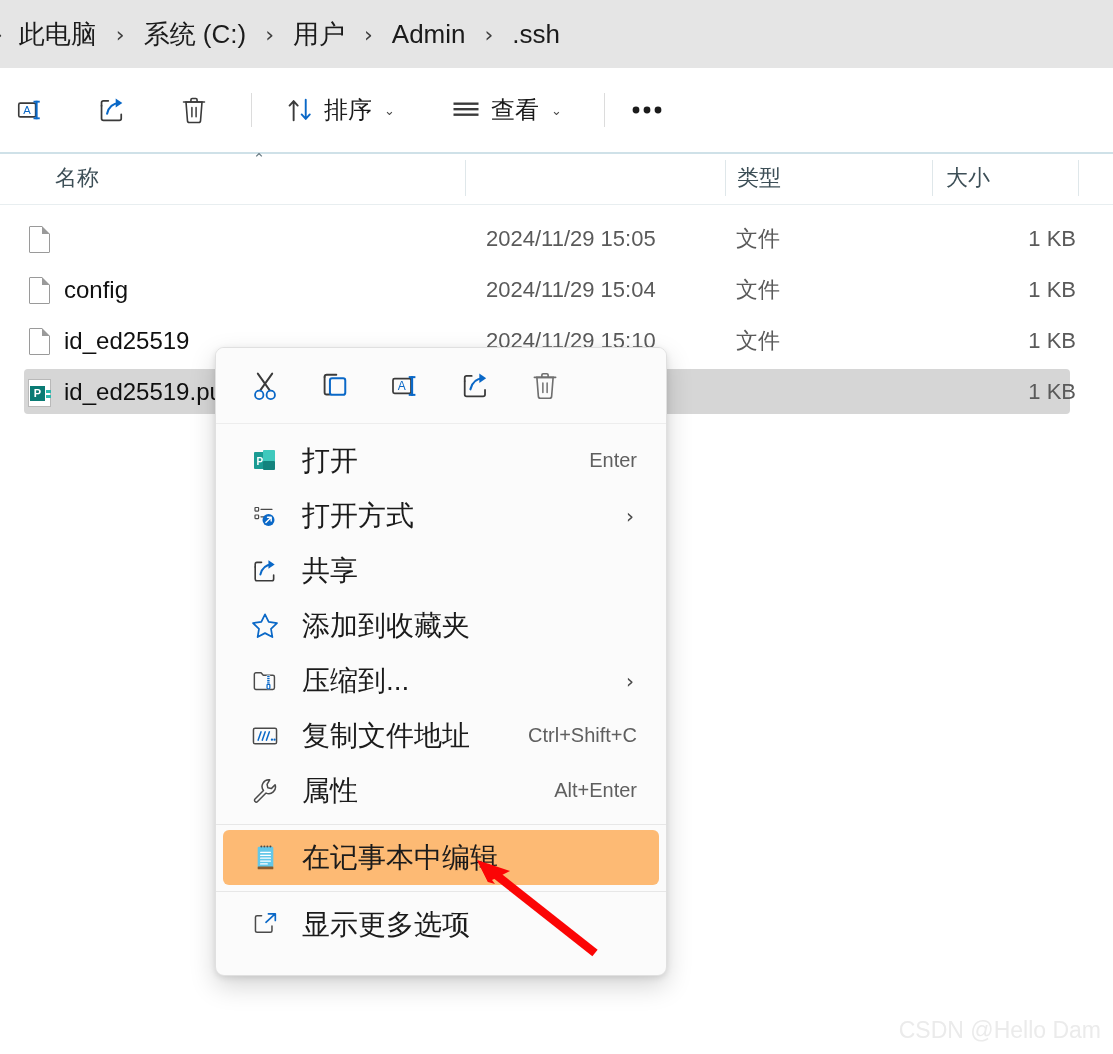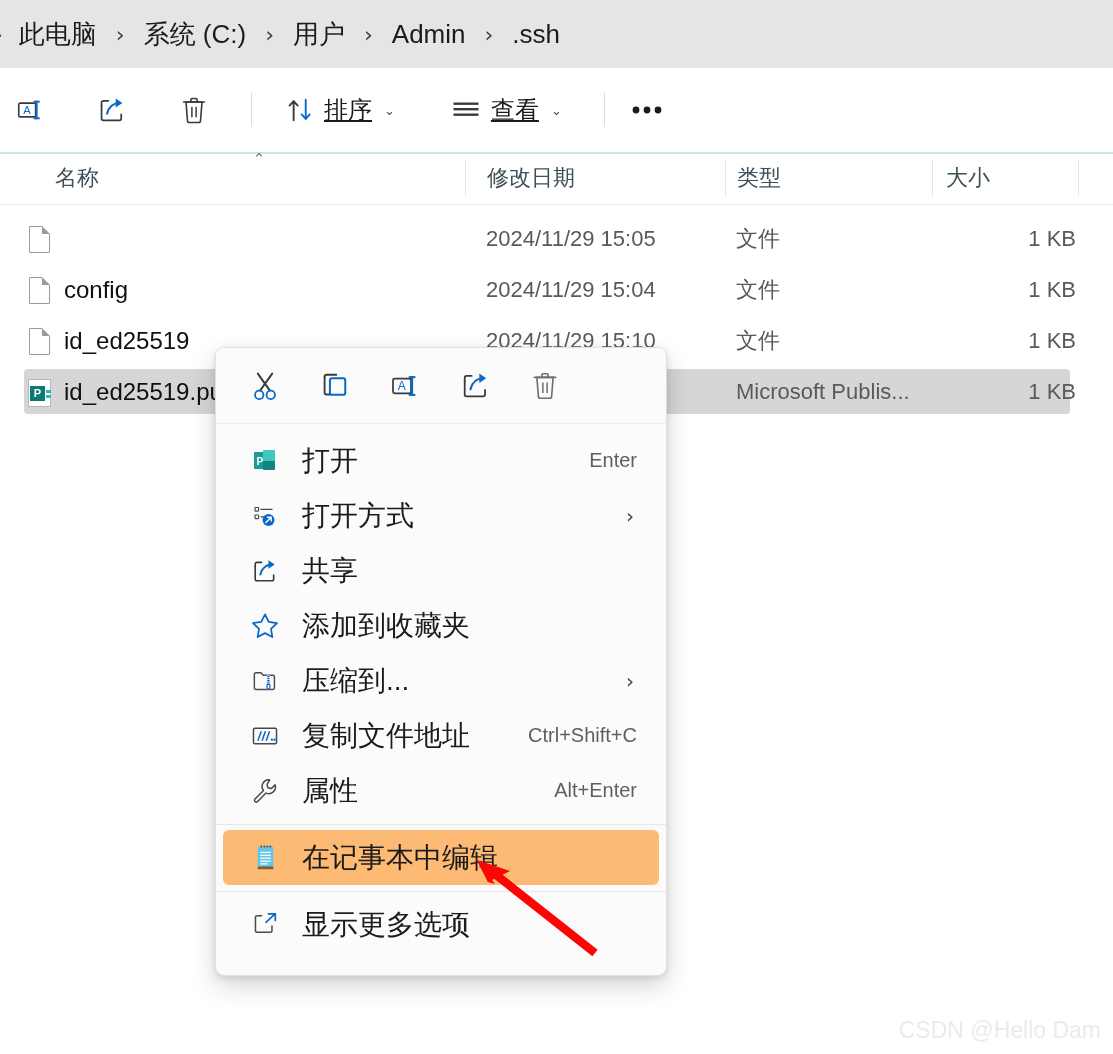--- a/index.html
+++ b/index.html
@@ -38,21 +38,21 @@
     background:#ffffff;
     display:flex;align-items:center;
   }
   .tb-btn{
     height:48px;display:flex;align-items:center;justify-content:center;
     border-radius:6px;cursor:default;
   }
   .tb-icon-btn{width:56px;margin-left:0;}
   .tb-sep{width:1px;height:34px;background:#dcdcdc;}
   .tb-text-btn{padding:0 12px;gap:10px;}
-  .tb-text-btn .lbl{font-size:24px;color:#1b1b1b;text-decoration:underline;}
+  .tb-text-btn .lbl{font-size:24px;color:#1b1b1b;}
   .tb-chev{font-size:13px;color:#4a4a4a;margin-left:2px;font-family:"DejaVu Sans",sans-serif;}
 
   
   #column-header{
     position:absolute;left:0;top:152px;width:1113px;height:52px;
     background:#ffffff;
     border-bottom:1px solid #e8eef0;
   }
   #column-header .hdr-top-rule{
     position:absolute;left:0;top:0;width:1113px;height:2px;background:#cfe1e8;
@@ -278,23 +278,20 @@
     </span>
   </div>
 </div>
 
 <div id="column-header">
   <div class="hdr-top-rule"></div>
   <div class="col" style="left:55px;width:400px;">
     <span>名称</span>
   </div>
   <div class="divider" style="left:465px;"></div>
-  <div class="col" style="left:487px;width:230px;">
-    <span>修改日期</span>
-  </div>
   <div class="divider" style="left:725px;"></div>
   <div class="col" style="left:737px;width:180px;">
     <span>类型</span>
   </div>
   <div class="divider" style="left:932px;"></div>
   <div class="col" style="left:946px;width:120px;">
     <span>大小</span>
   </div>
   <div class="divider" style="left:1078px;"></div>
 </div>
@@ -333,21 +330,20 @@
 
   <div class="file-row selected" style="top:164px;">
     <span class="ficon">
       <span class="pub-icon">
         <span class="sq">P</span>
         <span class="bar"></span>
           <span class="bar2"></span>
       </span>
     </span>
     <span class="fname">id_ed25519.pub</span>
-    <span class="ftype">Microsoft Publis...</span>
     <span class="fsize">1 KB</span>
   </div>
 
 </div>
 
 <div id="context-menu">
 
   <div id="cm-iconbar">
 
     <div class="cm-ibtn" style="margin-left:14px;">

